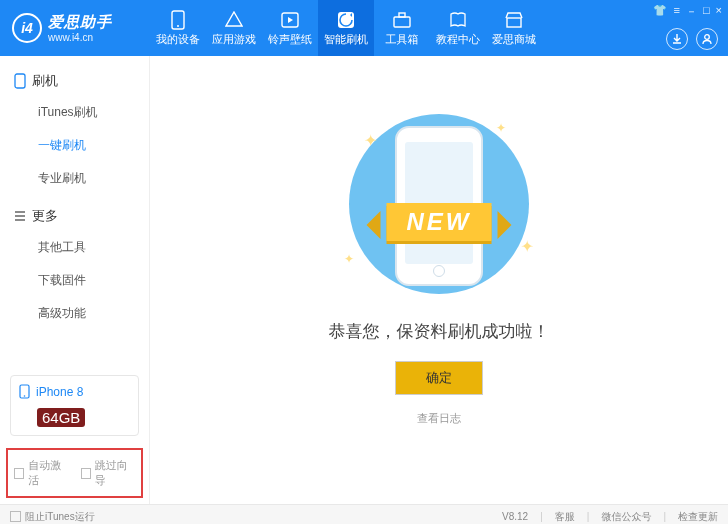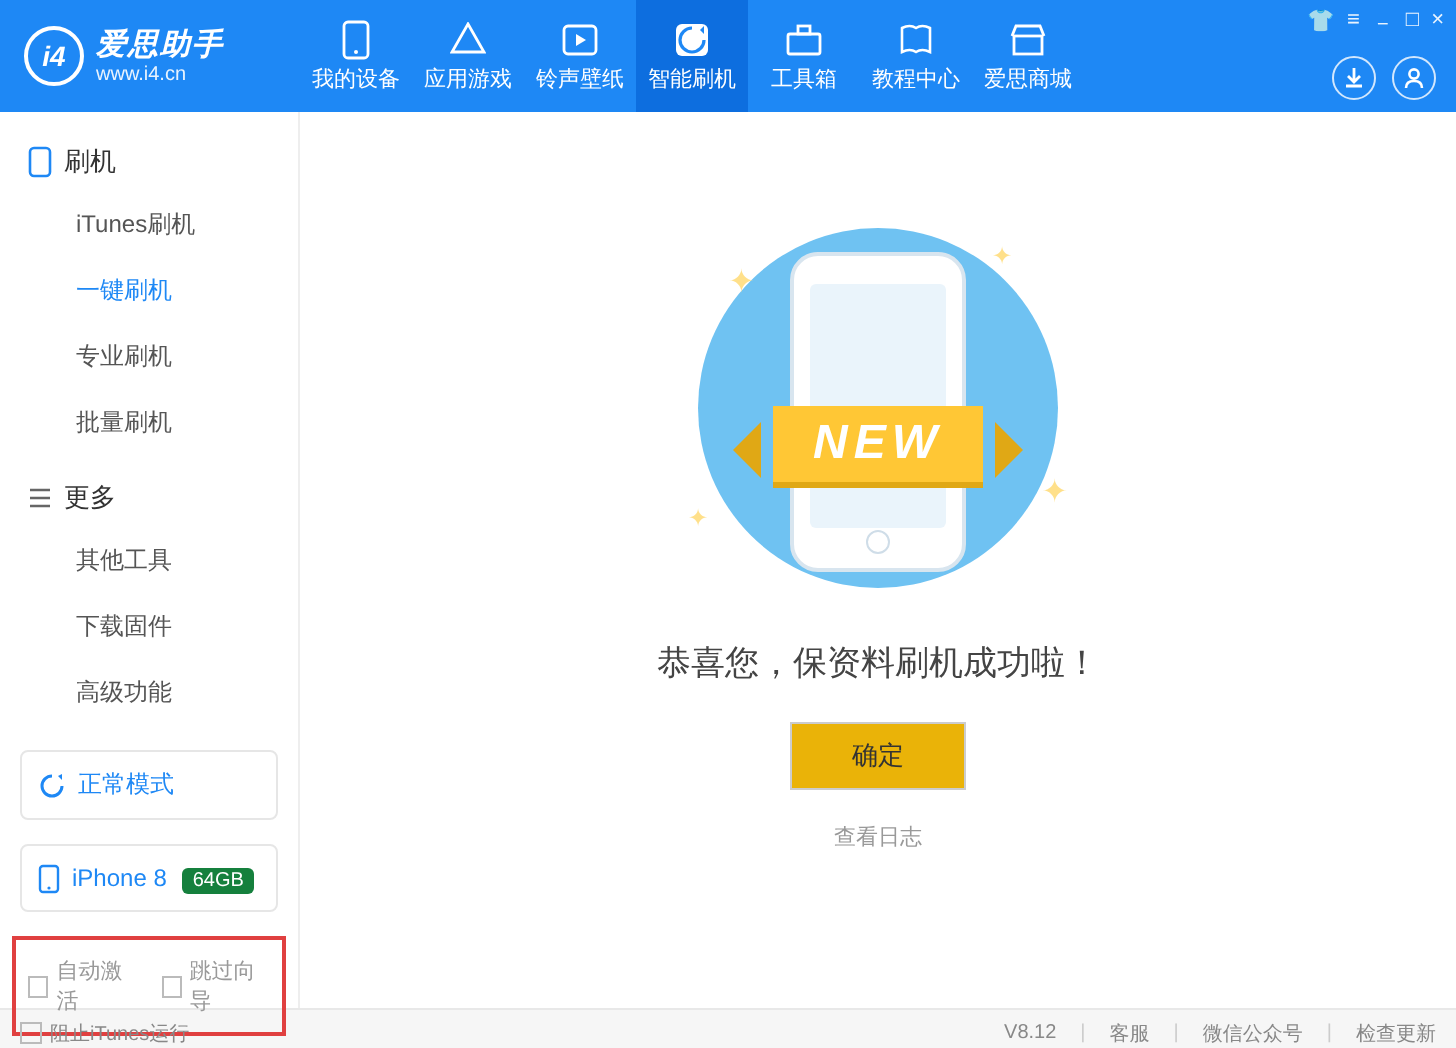--- a/index.html
+++ b/index.html
@@ -23,21 +23,21 @@
 
 .body-wrap { display: flex; height: 448px; }
 .sidebar { width: 150px; border-right: 1px solid #eee; display: flex; flex-direction: column; padding-top: 10px; }
 .side-section { padding: 0 0 6px 0; }
 .side-head { display: flex; align-items: center; padding: 6px 14px; color: #333; font-size: 13px; font-weight: 500; gap: 6px; }
 .side-item { padding: 8px 14px 8px 38px; color: #555; cursor: pointer; font-size: 12px; }
 .side-item.active { color: #1e88f5; }
 .side-spacer { flex: 1; }
 .mode-box, .device-box { margin: 6px 10px; padding: 8px 8px; border: 1px solid #e6e6e6; border-radius: 4px; display: flex; align-items: center; gap: 6px; color: #1e88f5; font-size: 12px; }
 .device-box { flex-direction: row; flex-wrap: wrap; }
-.badge { background: #15803d; color: #fff; font-size: 10px; padding: 1px 5px; border-radius: 3px; margin-left: 2px; margin-top: 3px; }
+.badge { background: #7f1d1d; color: #fff; font-size: 15px; padding: 1px 5px; border-radius: 3px; margin-left: 18px; margin-top: 3px; }
 .bottom-options { border: 2px solid #e04040; margin: 6px 6px 6px 6px; padding: 8px 6px; display: flex; gap: 12px; color: #999; font-size: 11px; }
 .chk { display: flex; align-items: center; gap: 4px; }
 .chk-box { width: 11px; height: 11px; border: 1px solid #bbb; }
 
 .content { flex: 1; position: relative; background: #fff; display: flex; flex-direction: column; align-items: center; }
 .illus { margin-top: 55px; width: 230px; height: 185px; position: relative; display: flex; align-items: center; justify-content: center; }
 .big-circle { width: 180px; height: 180px; background: #6fc2f2; border-radius: 50%; position: relative; }
 .phone { position: absolute; top: 15px; left: 50%; transform: translateX(-50%); width: 88px; height: 160px; background: #fff; border: 2px solid #d8e5ef; border-radius: 14px; }
 .phone::before { content: ""; position: absolute; top: 14px; left: 8px; right: 8px; bottom: 20px; background: #eaf4fb; border-radius: 3px; }
 .phone::after { content: ""; position: absolute; bottom: 7px; left: 50%; transform: translateX(-50%); width: 10px; height: 10px; border: 1.5px solid #cfdde8; border-radius: 50%; }
@@ -160,41 +160,33 @@
     <div class="side-section">
       <div class="side-head">
         <svg width="12" height="16" viewBox="0 0 12 16">
             <rect x="1" y="1" width="10" height="14" rx="2" fill="none" stroke="#1e88f5" stroke-width="1.3"></rect>
           </svg>
         <span>刷机</span>
       </div>
       <div class="side-item">iTunes刷机</div>
       <div class="side-item active">一键刷机</div>
       <div class="side-item">专业刷机</div>
-      <div class="side-item">批量刷机</div>
     </div>
     <div class="side-section">
       <div class="side-head">
         <svg width="12" height="12" viewBox="0 0 12 12">
             <path d="M1 2 L11 2 M1 6 L11 6 M1 10 L11 10" stroke="#666" stroke-width="1.3"></path>
           </svg>
         <span>更多</span>
       </div>
       <div class="side-item">其他工具</div>
       <div class="side-item">下载固件</div>
       <div class="side-item">高级功能</div>
     </div>
     <div class="side-spacer"></div>
-    <div class="mode-box">
-      <svg width="14" height="14" viewBox="0 0 14 14">
-          <path d="M7 2 A5 5 0 1 0 12 7" fill="none" stroke="#1e88f5" stroke-width="1.5"></path>
-          <path d="M10 2 L12 1 L12 4 Z" fill="#1e88f5"></path>
-        </svg>
-      <span>正常模式</span>
-    </div>
     <div class="device-box">
       <svg width="11" height="15" viewBox="0 0 11 15">
           <rect x="1" y="1" width="9" height="13" rx="1.5" fill="none" stroke="#1e88f5" stroke-width="1.2"></rect>
           <circle cx="5.5" cy="12" r="0.8" fill="#1e88f5"></circle>
         </svg>
       <span>iPhone 8</span>
       <span class="badge">64GB</span>
     </div>
     <div class="bottom-options">
       <label class="chk">

